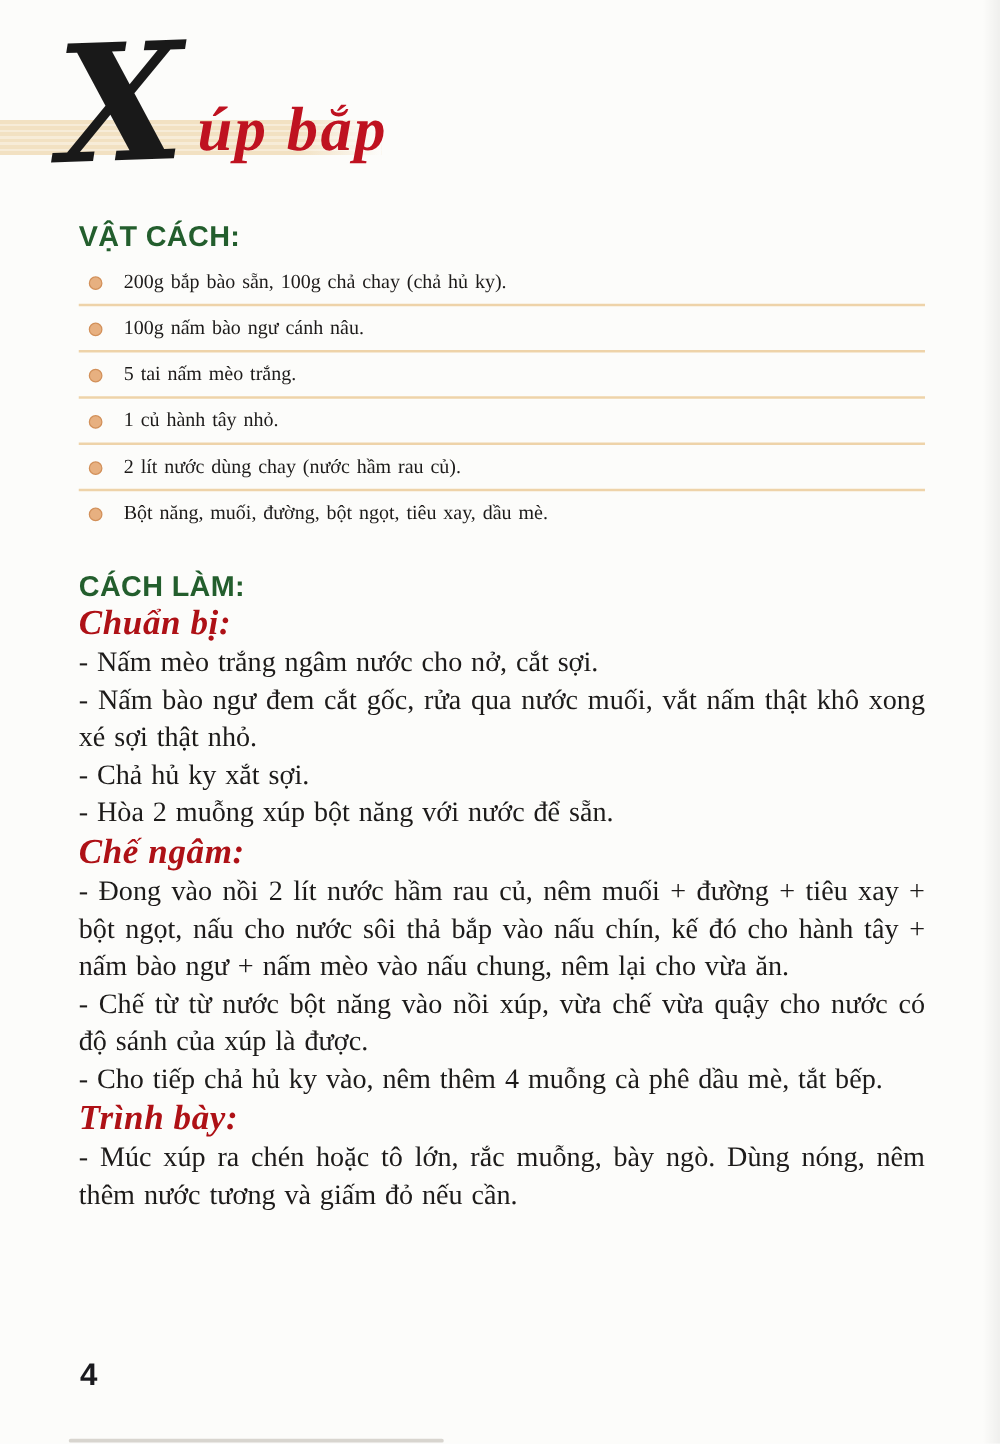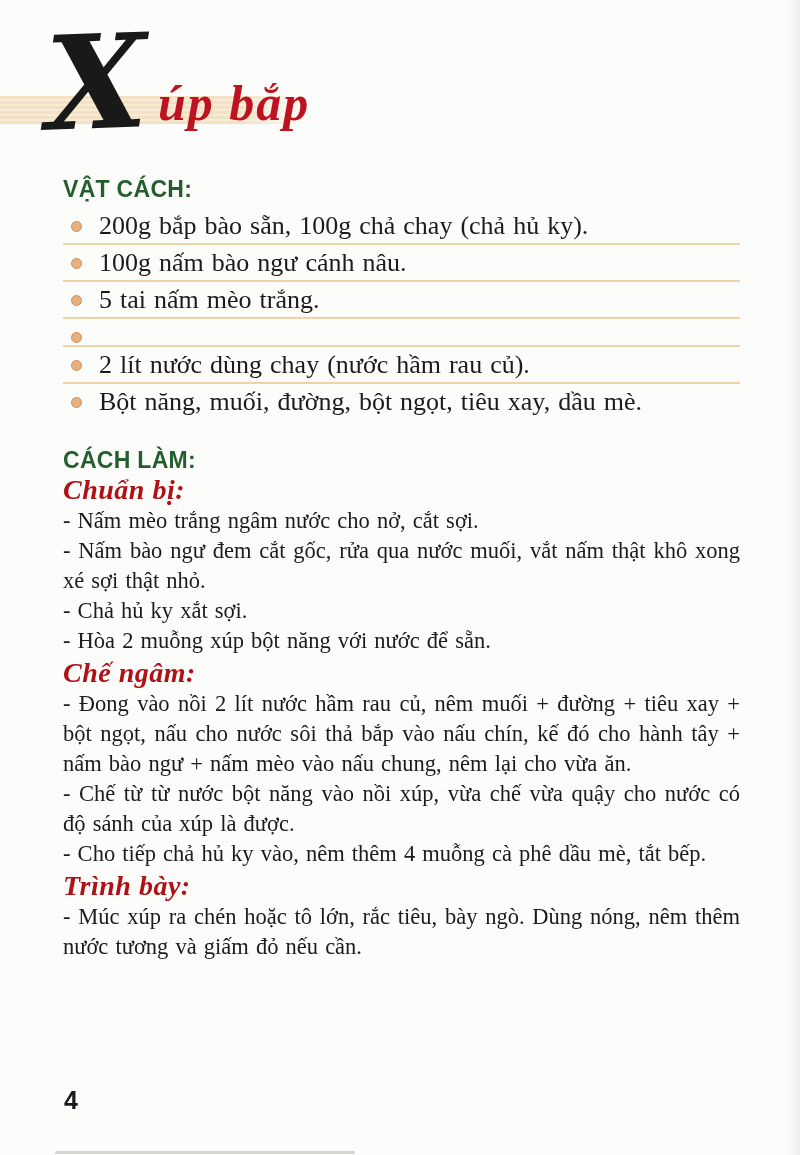--- a/index.html
+++ b/index.html
@@ -65,21 +65,21 @@
     color: var(--heading-green);
   }
   .ingredients-heading { margin-top: 8px; }
   .method-heading { margin-top: 28px; }
 
   .ing-list { list-style: none; margin: 6px 0 0 0; padding: 0; }
   .ing-item {
     display: flex; align-items: flex-start;
     padding: 3px 0 2px 0;
     border-bottom: 2px solid var(--separator);
-    font-size: 26px; line-height: 30px;
+    font-size: 16px; line-height: 30px;
     word-spacing: 1.5px;
   }
   .ing-item:last-child { border-bottom: none; }
   .bullet {
     flex: none;
     width: 11px; height: 11px; border-radius: 50%;
     margin: 10px 17px 0 8px;
     background: var(--bullet-fill);
     border: 1px solid var(--bullet-border);
   }
@@ -145,20 +145,21 @@
         <li class="ing-item">
           <span class="bullet"></span>
           <span>100g nấm bào ngư cánh nâu.</span>
         </li>
         <li class="ing-item">
           <span class="bullet"></span>
           <span>5 tai nấm mèo trắng.</span>
         </li>
         <li class="ing-item">
           <span class="bullet"></span>
+          <span>1 củ hành tây nhỏ.</span>
         </li>
         <li class="ing-item">
           <span class="bullet"></span>
           <span>2 lít nước dùng chay (nước hầm rau củ).</span>
         </li>
         <li class="ing-item">
           <span class="bullet"></span>
           <span>Bột năng, muối, đường, bột ngọt, tiêu xay, dầu mè.</span>
         </li>
       </ul>
@@ -169,21 +170,21 @@
         <h3 class="subhead">Chuẩn bị:</h3>
         <p class="step">- Nấm mèo trắng ngâm nước cho nở, cắt sợi.</p>
         <p class="step">- Nấm bào ngư đem cắt gốc, rửa qua nước muối, vắt nấm thật khô xong xé sợi thật nhỏ.</p>
         <p class="step">- Chả hủ ky xắt sợi.</p>
         <p class="step">- Hòa 2 muỗng xúp bột năng với nước để sẵn.</p>
         <h3 class="subhead">Chế ngâm:</h3>
         <p class="step">- Đong vào nồi 2 lít nước hầm rau củ, nêm muối + đường + tiêu xay + bột ngọt, nấu cho nước sôi thả bắp vào nấu chín, kế đó cho hành tây + nấm bào ngư + nấm mèo vào nấu chung, nêm lại cho vừa ăn.</p>
         <p class="step">- Chế từ từ nước bột năng vào nồi xúp, vừa chế vừa quậy cho nước có độ sánh của xúp là được.</p>
         <p class="step">- Cho tiếp chả hủ ky vào, nêm thêm 4 muỗng cà phê dầu mè, tắt bếp.</p>
         <h3 class="subhead">Trình bày:</h3>
-        <p class="step">- Múc xúp ra chén hoặc tô lớn, rắc tiêu, bày ngò. Dùng nóng, nêm thêm nước tương và giấm đỏ nếu cần.</p>
+        <p class="step">- Múc xúp ra chén hoặc tô lớn, rắc muỗng, bày ngò. Dùng nóng, nêm thêm nước tương và giấm đỏ nếu cần.</p>
       </div>
 
   </div>
 
   <div class="page-number">4</div>
 
   <div class="right-shade"></div>
   <div class="bottom-smudge"></div>
 
 </div>

